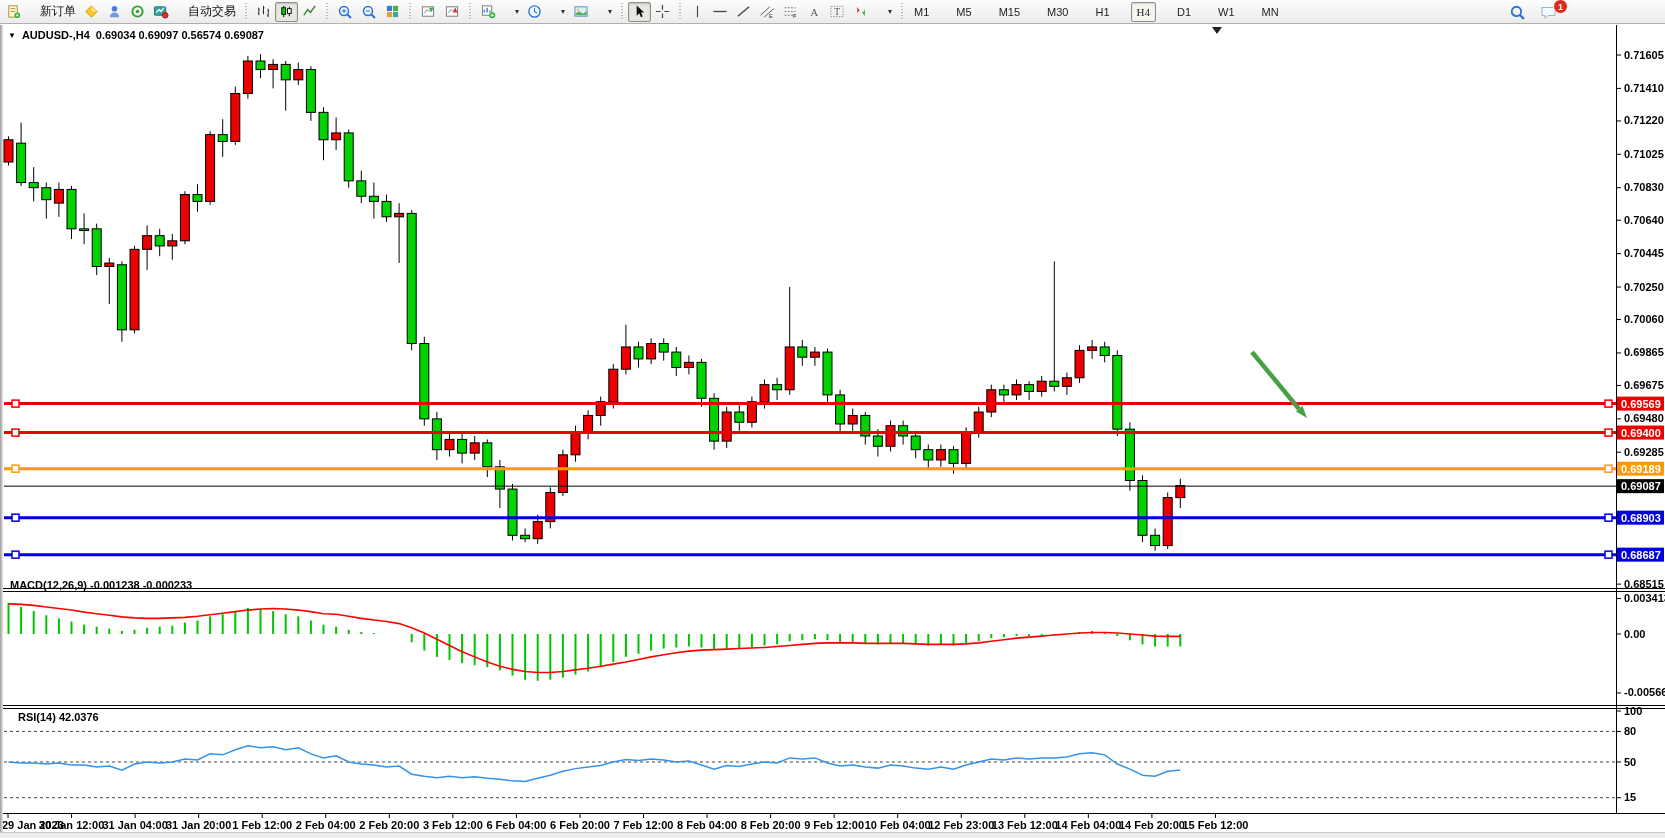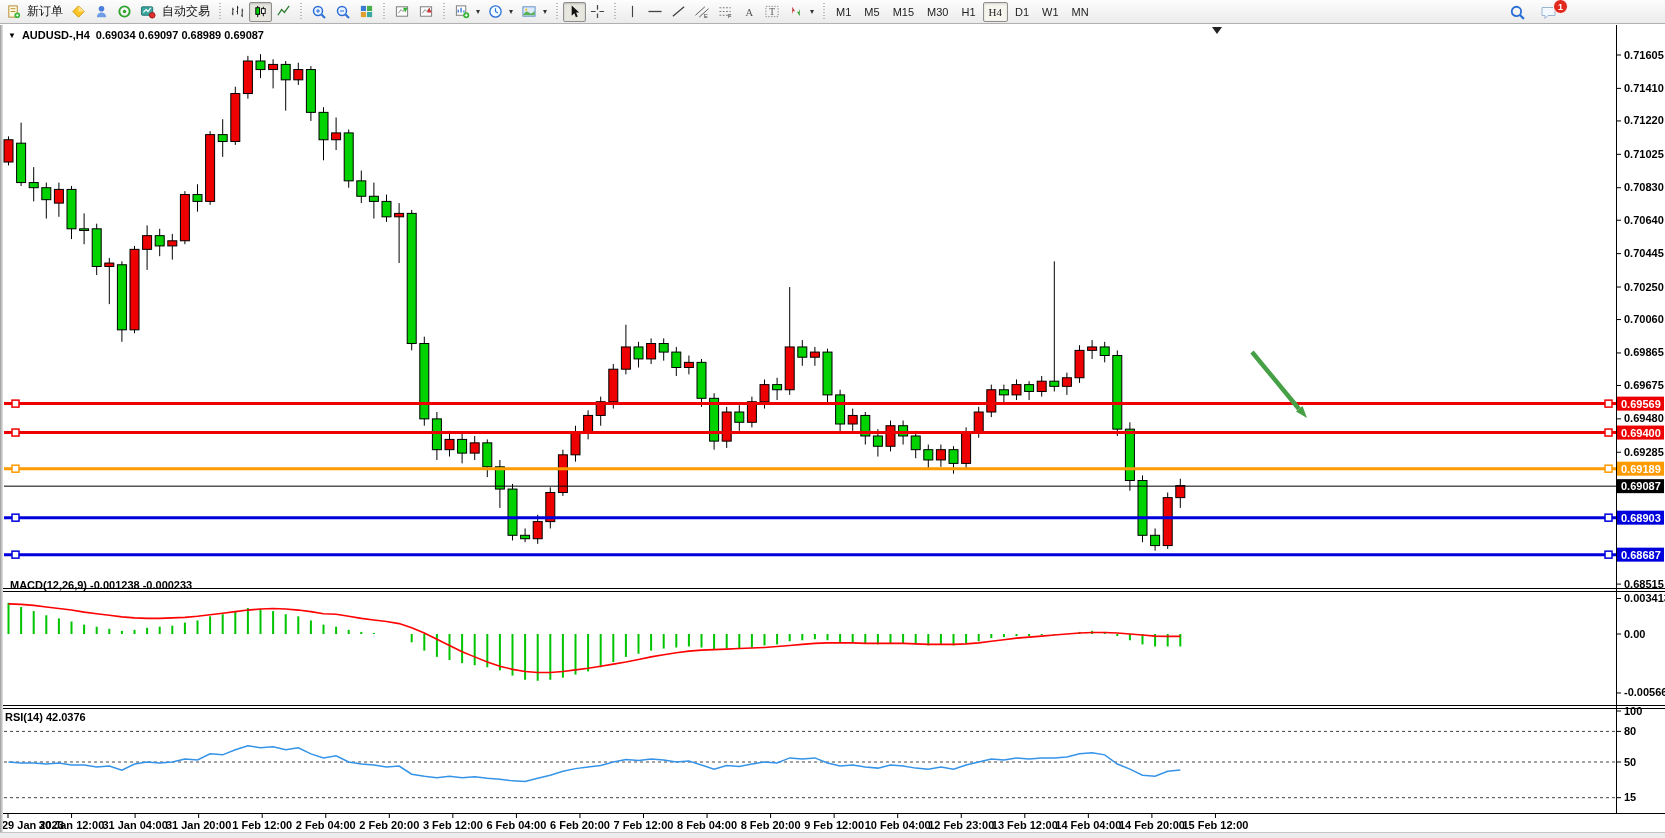--- a/index.html
+++ b/index.html
@@ -3,21 +3,21 @@
 <meta charset="utf-8">
 <style>
   html,body{margin:0;padding:0;}
   body{width:1665px;height:838px;position:relative;background:#fff;
        font-family:"Liberation Sans",sans-serif;overflow:hidden;}
   
   .toolbar{position:absolute;top:0;left:0;width:1665px;height:24px;z-index:30;
     background:linear-gradient(#fdfdfd,#ebebeb);border-bottom:1px solid #b0b0b0;
     display:flex;align-items:center;box-sizing:border-box;padding-left:2px;}
   .tb-btn{height:20px;min-width:22px;display:flex;align-items:center;justify-content:center;
-    gap:6px;padding:0 3px;border:1px solid transparent;border-radius:2px;box-sizing:border-box;cursor:default;}
+    gap:19px;padding:0 3px;border:1px solid transparent;border-radius:2px;box-sizing:border-box;cursor:default;}
   .tb-btn.pressed{background:#e7e7df;border-color:#8e8e8e;box-shadow:inset 0 1px 2px rgba(0,0,0,.18);}
   .tb-label{font-size:12px;color:#111;white-space:nowrap;}
   .tb-sep{width:6px;height:18px;margin:0 3px;
     background:repeating-linear-gradient(#bbb 0 1px,transparent 1px 3px);
     background-size:2px 100%;background-repeat:no-repeat;background-position:2px 0;}
   .caret{font-size:8px;color:#333;line-height:1;}
   .ic{display:flex;align-items:center;justify-content:center;}
   .ic svg{display:block;}
   .tf-btn{font-size:11px;color:#222;height:18px;display:flex;align-items:center;
     padding:0 5px;border:1px solid transparent;border-radius:2px;}
@@ -26,21 +26,21 @@
   .badge{position:absolute;top:-4px;right:-7px;background:#e02a1e;color:#fff;font-size:9px;
     width:13px;height:13px;border-radius:50%;display:flex;align-items:center;justify-content:center;
     border:1px solid #fff;font-weight:bold;}
   .chat-wrap{position:relative;}
   
   #chart-svg{position:absolute;top:0;left:0;z-index:5;}
   .overlay{position:absolute;z-index:10;font-size:11px;color:#000;white-space:nowrap;}
   .chart-title{top:29px;left:8px;display:flex;align-items:center;gap:6px;font-weight:600;}
   .title-caret{font-size:8px;color:#000;}
   .macd-label{top:579px;left:10px;font-weight:600;}
-  .rsi-label{top:711px;left:5px;font-weight:600;}
+  .rsi-label{top:711px;left:18px;font-weight:600;}
   .win-left-border{position:absolute;left:0;top:25px;width:3px;height:813px;z-index:8;
     background:linear-gradient(90deg,#9a9a9a,#e8e8e8);}
   .win-bottom{position:absolute;left:0;top:832px;width:1665px;height:6px;background:#ececec;
     border-top:1px solid #c6c6c6;z-index:8;}
 </style>
 </head>
 <body>
 
 <div class="toolbar">
   <div class="tb-btn">
@@ -279,21 +279,21 @@
       <svg width="16" height="15" viewBox="0 0 16 16">
           <path d="M4 3l3 5-2-.5L4 11z" fill="#c03030"></path>
           <path d="M12 13l-3-5 2 .5L12 5z" fill="#2f9b2f"></path>
         </svg>
       </span>
     <span class="caret">▾</span>
   </div>
 
   <div class="tb-sep"></div>
 
-  <div id="tf-group" style="display:flex;align-items:flex-end;gap:1px;">
+  <div id="tf-group" style="display:flex;align-items:flex-end;gap:15px;">
       <div class="tf-btn">M1</div>
       <div class="tf-btn">M5</div>
       <div class="tf-btn">M15</div>
       <div class="tf-btn">M30</div>
       <div class="tf-btn">H1</div>
       <div class="tf-btn active">H4</div>
       <div class="tf-btn">D1</div>
       <div class="tf-btn">W1</div>
       <div class="tf-btn">MN</div>
     </div>
@@ -931,18 +931,18 @@
     <polygon points="1212,27 1222,27 1217,34" fill="#222"></polygon>
     <g>
       <line x1="1252" y1="352" x2="1299" y2="409" stroke="#46a046" stroke-width="4.5"></line>
       <polygon points="1307,418 1296,411.5 1302.5,406" fill="#46a046"></polygon>
     </g>
   </svg>
 
 <div class="overlay chart-title">
   <span class="title-caret">▼</span>
   <span>AUDUSD-,H4</span>
-  <span>0.69034 0.69097 0.68989 0.69087</span>
+  <span>0.69034 0.69097 0.56574 0.69087</span>
 </div>
 <div class="overlay macd-label">MACD(12,26,9) -0.001238 -0.000233</div>
 <div class="overlay rsi-label">RSI(14) 42.0376</div>
 <div class="win-left-border"></div>
 <div class="win-bottom"></div>
 
 </body></html>

